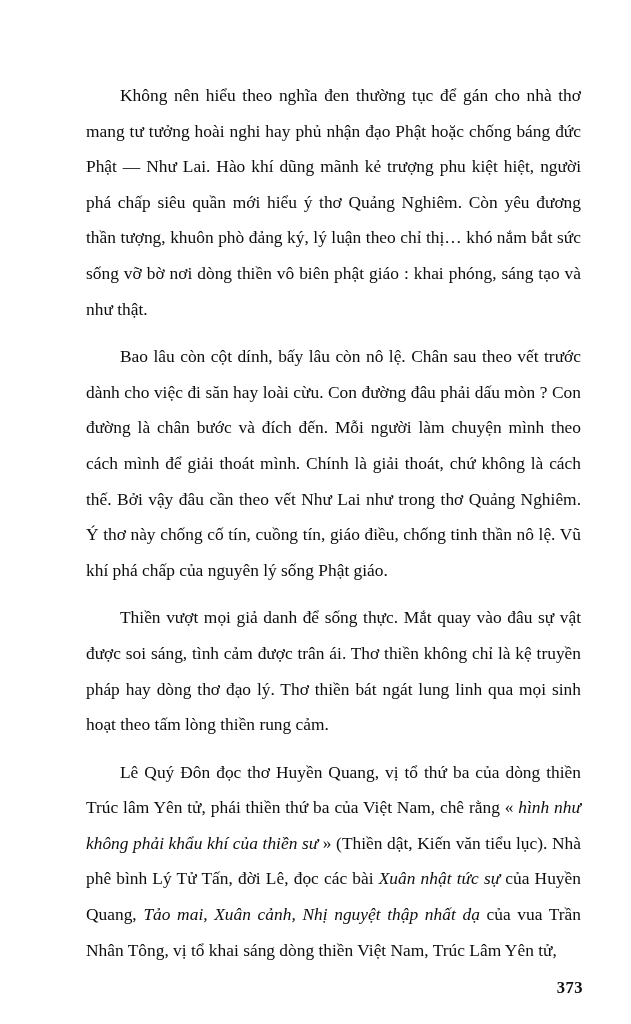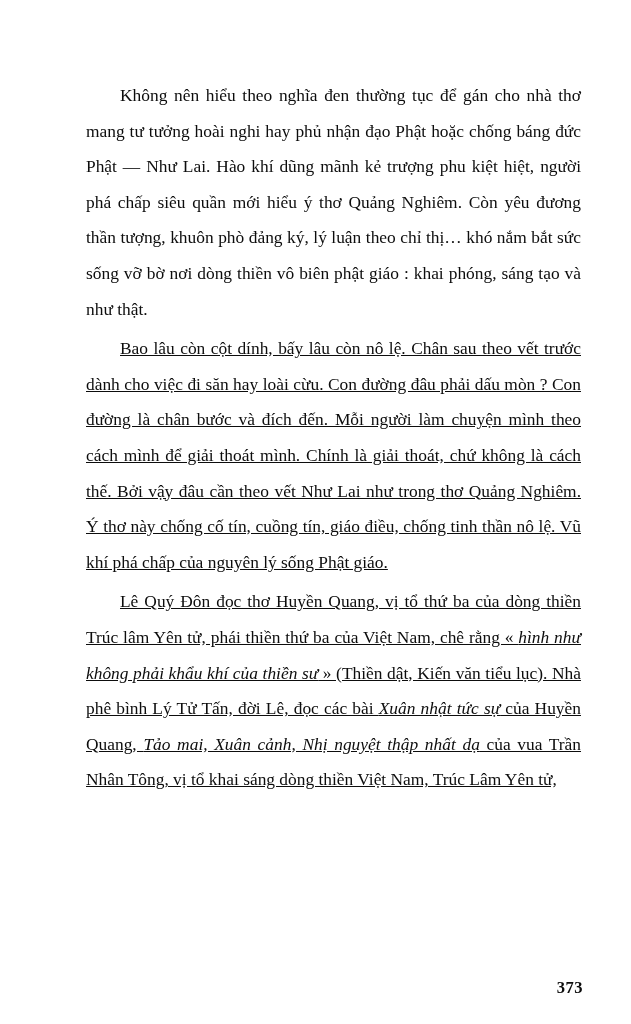--- a/index.html
+++ b/index.html
@@ -28,22 +28,21 @@
     font-size: 17.4px;
     line-height: 35.6px;
     text-align: justify;
     text-justify: inter-word;
   }
   .body-text p {
     margin: 0;
     text-indent: 34px;
   }
   .body-text p + p {
-    margin-top: 4px;
-    text-decoration: underline;
+    margin-top: 12px;
   }
   em {
     font-style: italic;
   }
   .folio {
     position: absolute;
     right: 64px;
     bottom: 22px;
     font-size: 16.5px;
     font-weight: bold;
@@ -51,16 +50,17 @@
     text-align: right;
   }
 </style>
 </head>
 <body>
 
 <div class="page">
   <div class="body-text" id="body-text">
       <p><span>Không nên hiểu theo nghĩa đen thường tục để gán cho nhà thơ mang tư tưởng hoài nghi hay phủ nhận đạo Phật hoặc chống báng đức Phật — Như Lai. Hào khí dũng mãnh kẻ trượng phu kiệt hiệt, người phá chấp siêu quần mới hiểu ý thơ Quảng Nghiêm. Còn yêu đương thần tượng, khuôn phò đảng ký, lý luận theo chỉ thị… khó nắm bắt sức sống vỡ bờ nơi dòng thiền vô biên phật giáo : khai phóng, sáng tạo và như thật.</span></p>
       <p><span>Bao lâu còn cột dính, bấy lâu còn nô lệ. Chân sau theo vết trước dành cho việc đi săn hay loài cừu. Con đường đâu phải dấu mòn ? Con đường là chân bước và đích đến. Mỗi người làm chuyện mình theo cách mình để giải thoát mình. Chính là giải thoát, chứ không là cách thế. Bởi vậy đâu cần theo vết Như Lai như trong thơ Quảng Nghiêm. Ý thơ này chống cố tín, cuồng tín, giáo điều, chống tinh thần nô lệ. Vũ khí phá chấp của nguyên lý sống Phật giáo.</span></p>
+      <p><span>Thiền vượt mọi giả danh để sống thực. Mắt quay vào đâu sự vật được soi sáng, tình cảm được trân ái. Thơ thiền không chỉ là kệ truyền pháp hay dòng thơ đạo lý. Thơ thiền bát ngát lung linh qua mọi sinh hoạt theo tấm lòng thiền rung cảm.</span></p>
       <p><span>Lê Quý Đôn đọc thơ Huyền Quang, vị tổ thứ ba của dòng thiền Trúc lâm Yên tử, phái thiền thứ ba của Việt Nam, chê rằng « </span><em>hình như không phải khẩu khí của thiền sư</em><span> » (Thiền dật, Kiến văn tiểu lục). Nhà phê bình Lý Tử Tấn, đời Lê, đọc các bài </span><em>Xuân nhật tức sự</em><span> của Huyền Quang, </span><em>Tảo mai, Xuân cảnh, Nhị nguyệt thập nhất dạ</em><span> của vua Trần Nhân Tông, vị tổ khai sáng dòng thiền Việt Nam, Trúc Lâm Yên tử,</span></p>
     </div>
   <div class="folio">373</div>
 </div>
 
 </body></html>

